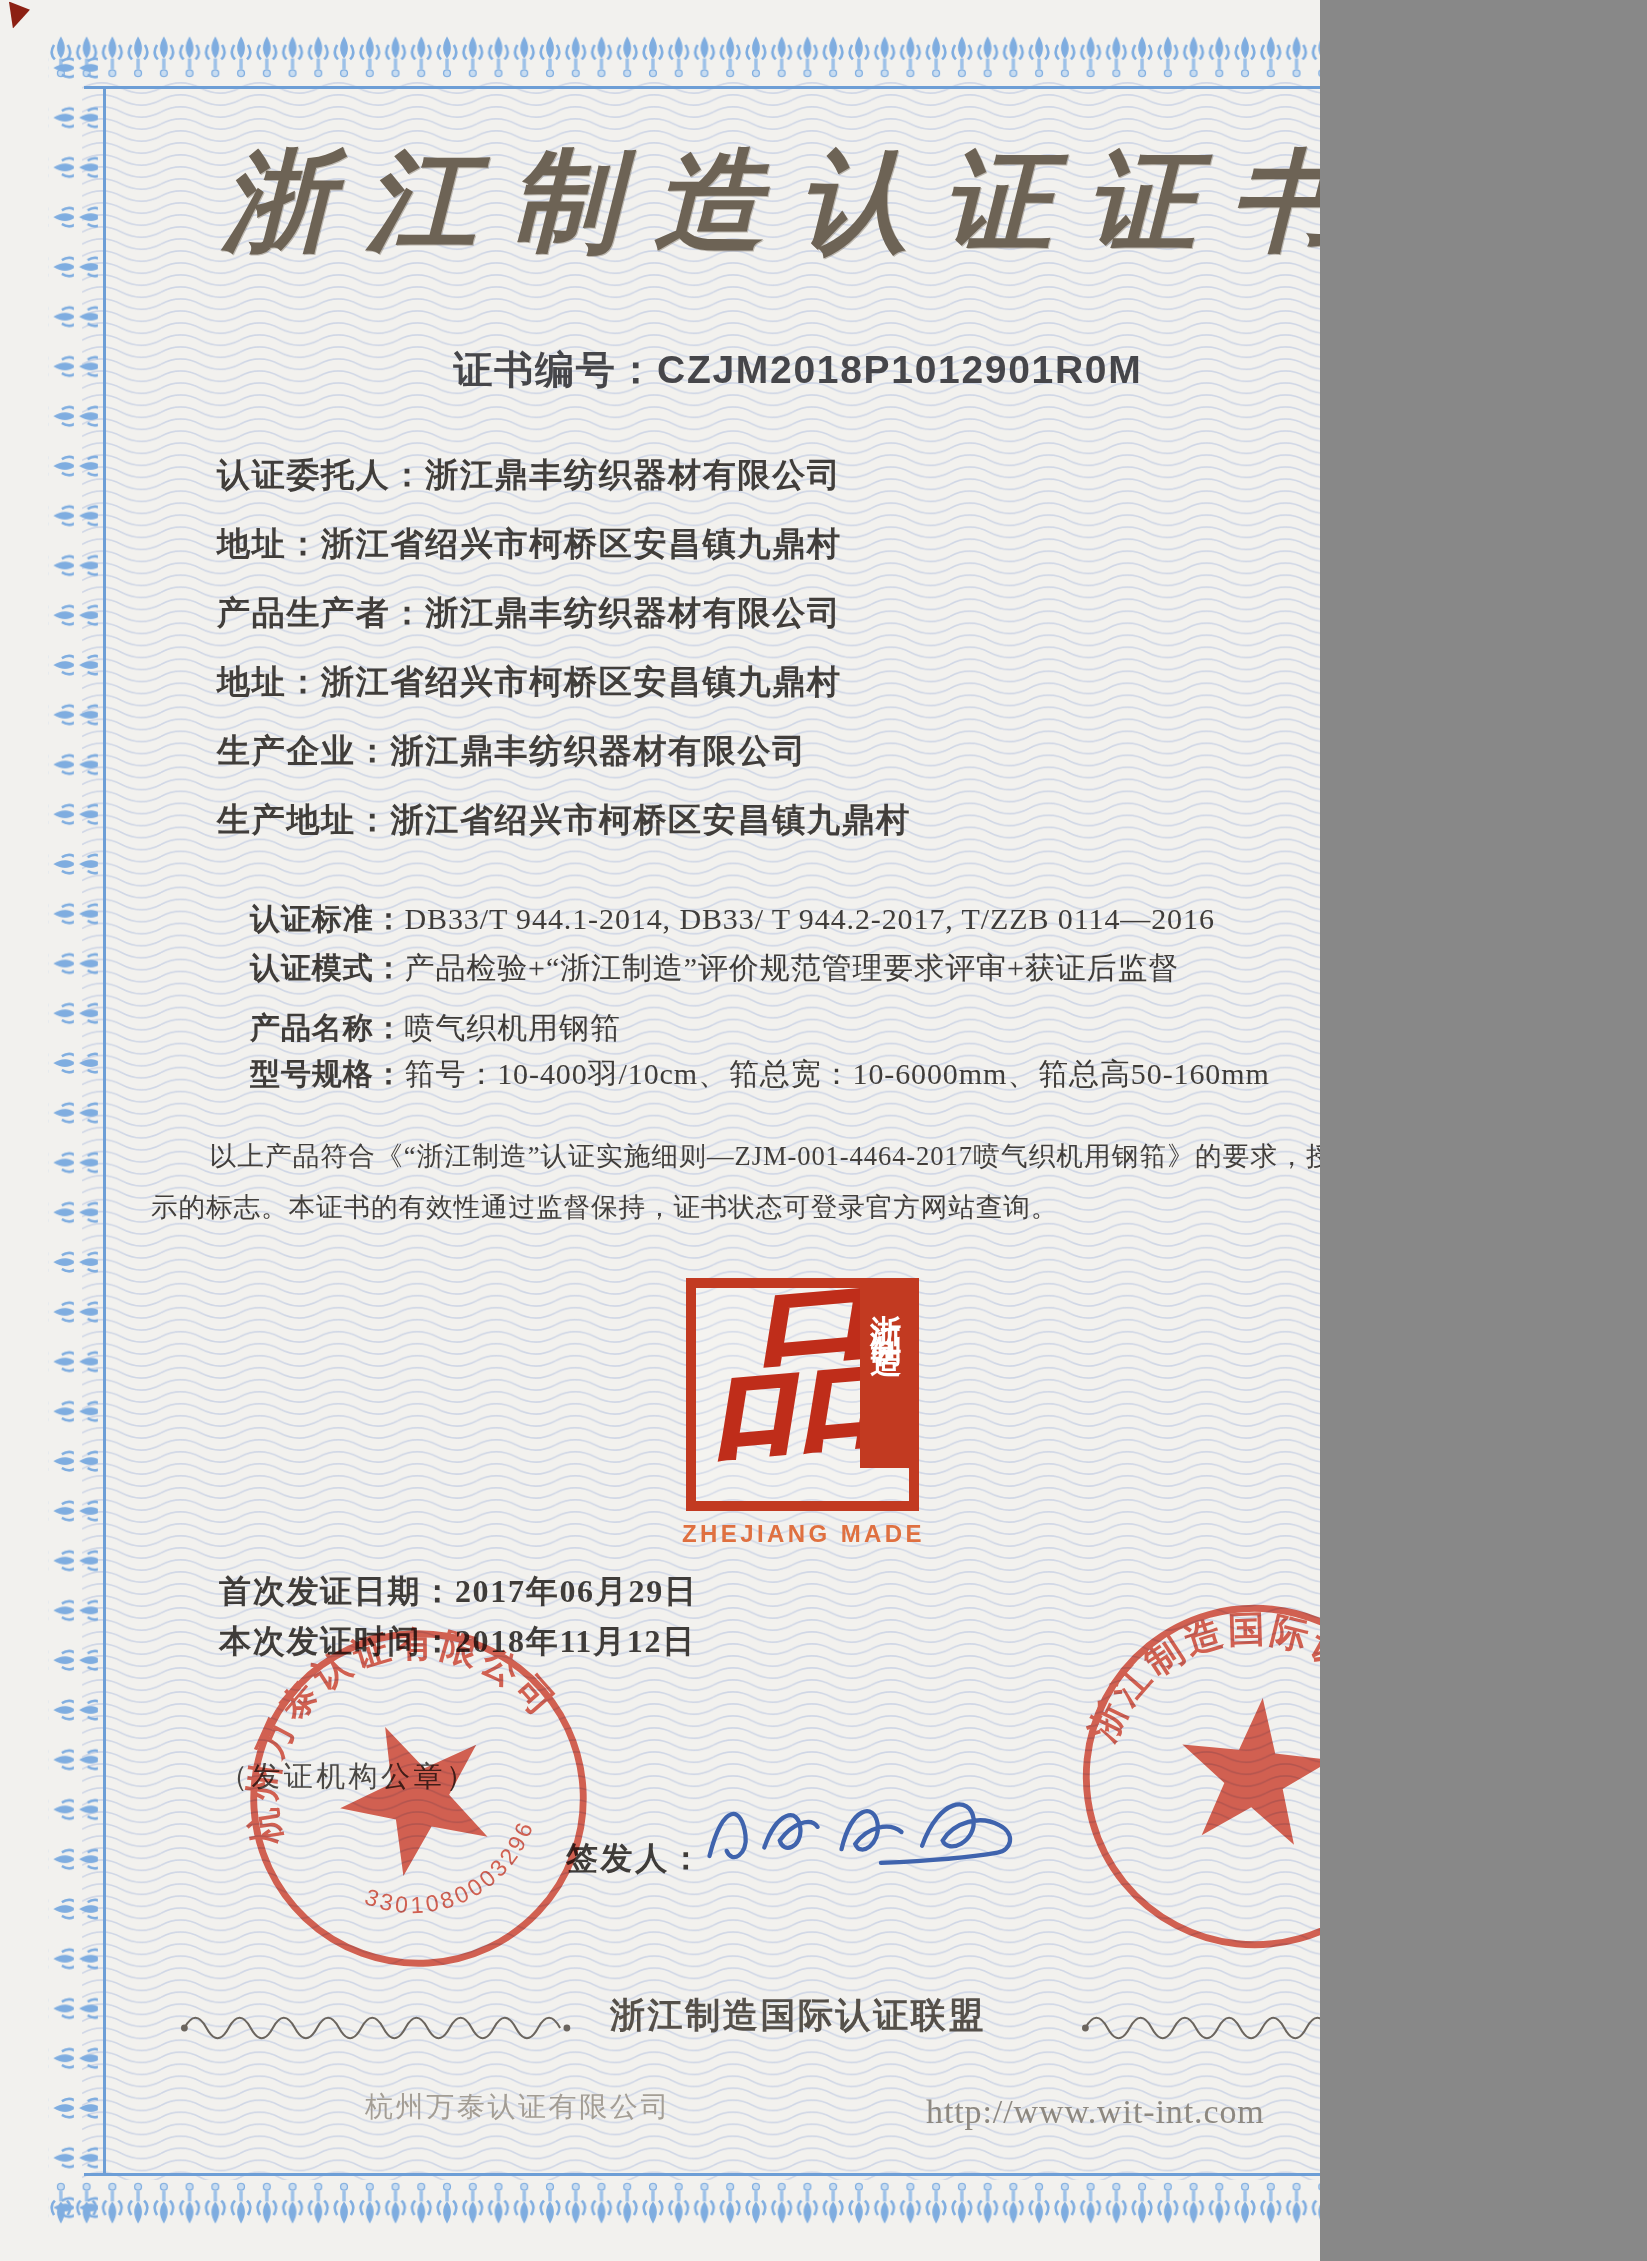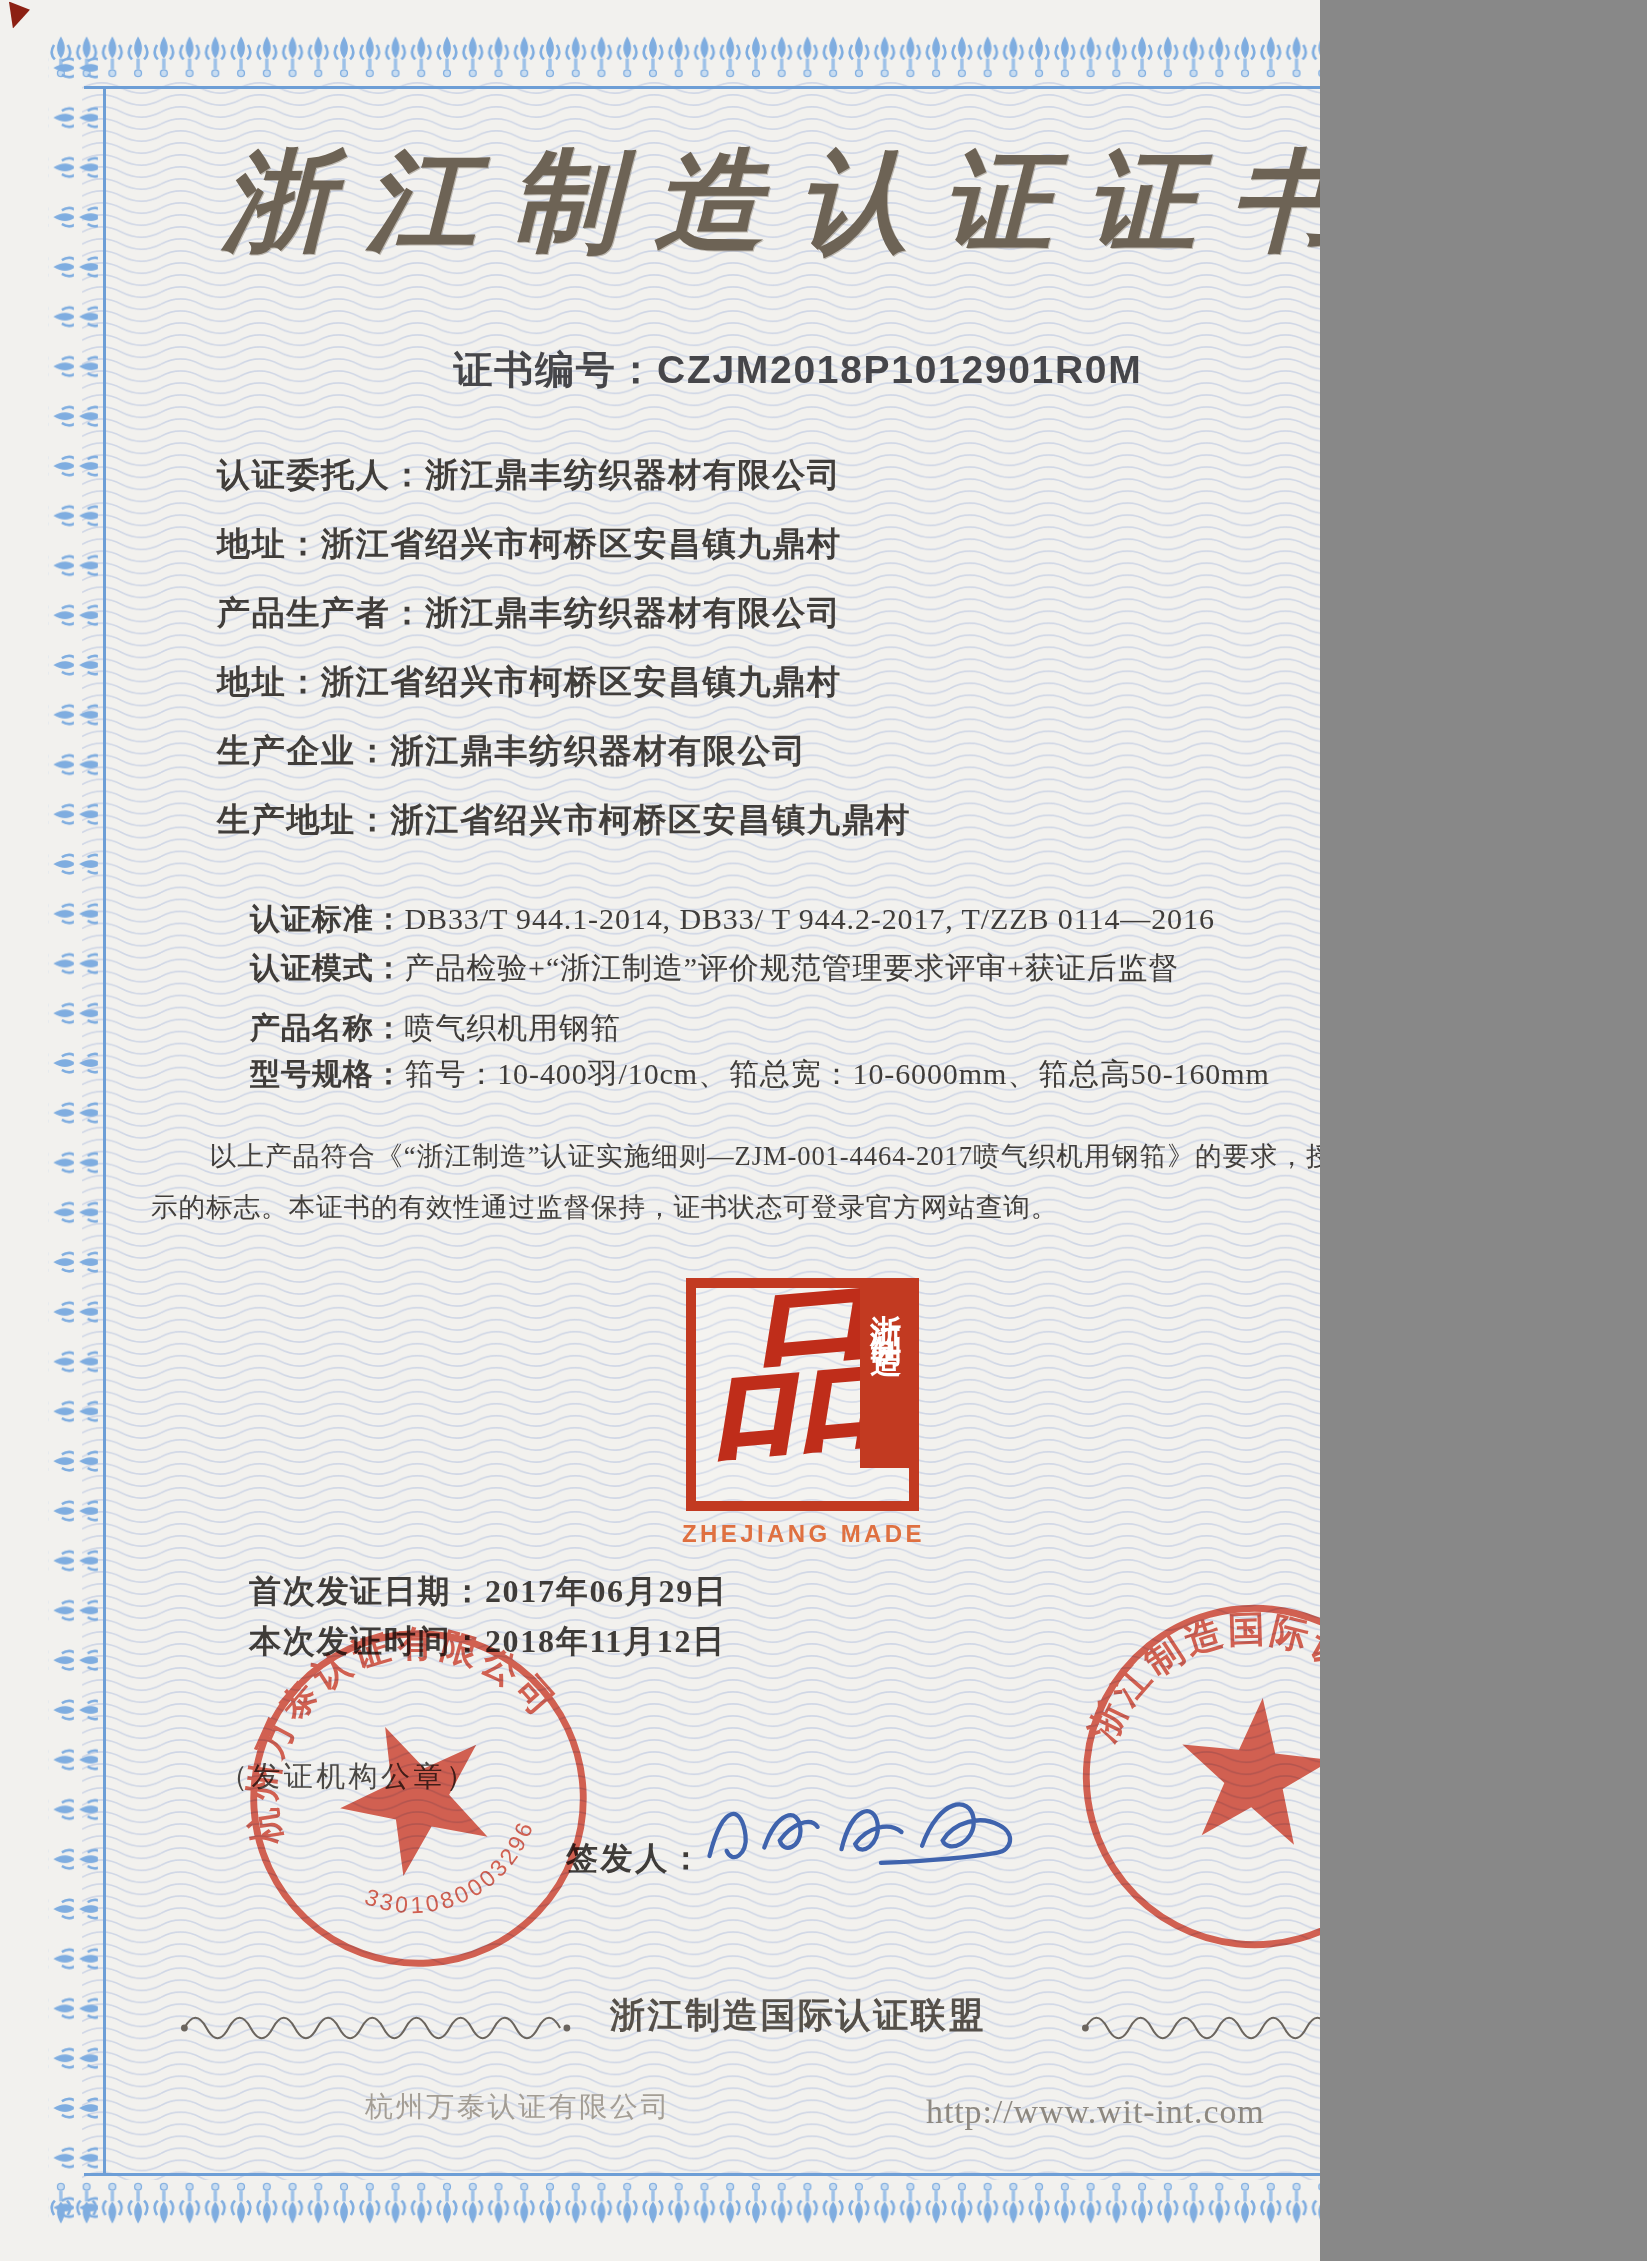--- a/index.html
+++ b/index.html
@@ -54,21 +54,21 @@
     color:#bf2d1a;transform:rotate(-5deg);font-style:italic;line-height:197px;}
   .logo-bar{position:absolute;right:-1.7px;top:-10.3px;width:51px;height:190px;background:#c23a21;
     display:flex;align-items:flex-start;justify-content:center;}
   .logo-bar span{writing-mode:vertical-rl;color:#fff;font-size:31px;font-weight:bold;
     letter-spacing:10.3px;margin-top:12px;}
   .logo-caption{left:661px;top:1520px;width:285px;text-align:center;
     font-family:"Liberation Sans","DejaVu Sans",sans-serif;
     font-size:24px;font-weight:bold;letter-spacing:3.4px;color:#df7040;}
   
   .dates{left:219px;top:1570px;}
-  .drow{height:50px;font-size:32px;font-weight:bold;color:#3f3c39;letter-spacing:1.7px;margin-left:30px;}
+  .drow{height:50px;font-size:32px;font-weight:bold;color:#3f3c39;letter-spacing:1.7px;}
   .seal-note{left:219px;top:1757px;font-size:29px;color:#4a4744;letter-spacing:3.4px;}
   
   .signer-label{left:566px;top:1837px;font-size:32px;font-weight:bold;color:#3f3c39;letter-spacing:2.6px;}
   .signature{left:693px;top:1772px;width:369px;height:120px;}
   
   .seal{width:369px;height:369px;mix-blend-mode:multiply;opacity:.88;}
   .seal-left{left:234px;top:1614px;transform:rotate(-25deg);}
   .seal-right{left:1070px;top:1592px;transform:rotate(6deg);}
   
   .footer-band{left:0;top:1992px;width:1596px;text-align:center;}

